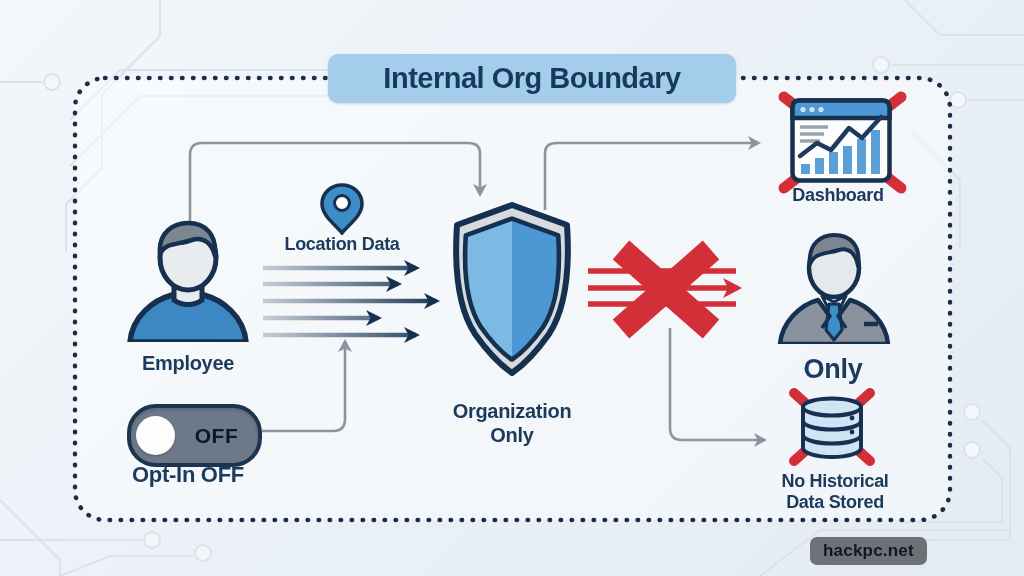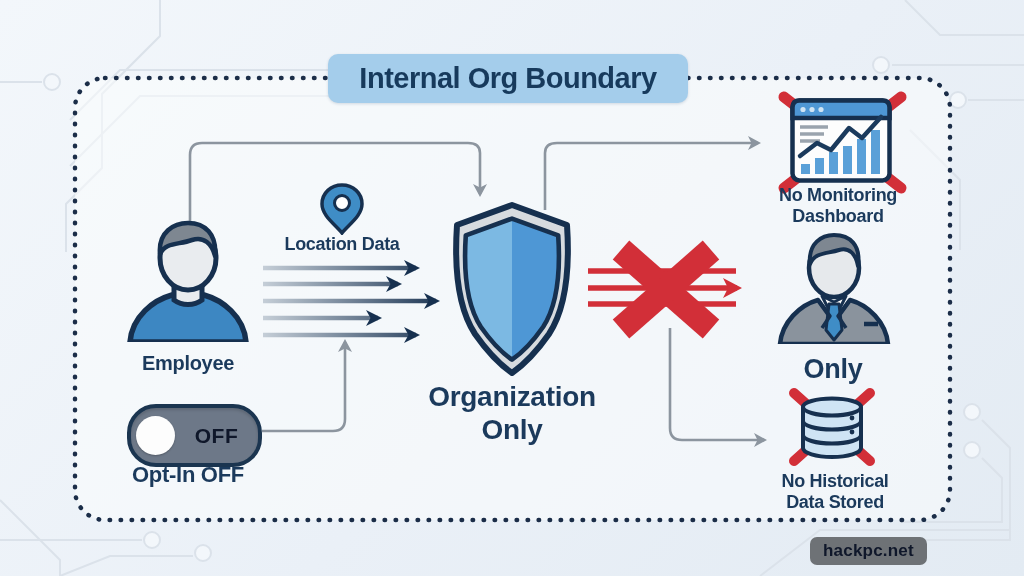--- a/index.html
+++ b/index.html
@@ -8,21 +8,21 @@
     font-family:"Liberation Sans",sans-serif;
     background:linear-gradient(135deg,#f3f7fb 0%,#eaf0f7 55%,#e3ebf3 100%);
   }
   svg{display:block;}
   .abs{position:absolute;}
   .lbl{
     position:absolute;color:#1b3a5c;font-weight:700;text-align:center;
     letter-spacing:-0.3px;line-height:1.15;
   }
   .title-badge{
-    position:absolute;left:328px;top:54px;width:360px;height:49px;
+    position:absolute;left:328px;top:54px;width:408px;height:49px;
     background:#a4cdeb;border-radius:10px;display:flex;align-items:center;justify-content:center;
     color:#173a5c;font-weight:700;font-size:29px;letter-spacing:-0.5px;
     box-shadow:0 1px 3px rgba(40,70,110,.18);
   }
   .toggle{
     position:absolute;left:127px;top:404px;width:127px;height:55px;
     background:#6d7888;border:4px solid #1b3550;border-radius:29px;
     display:flex;align-items:center;box-shadow:inset 0 2px 3px rgba(0,0,0,.15);
   }
   .toggle .knob{
@@ -155,21 +155,21 @@
         <path d="M74 5 L129 25 C132 70 128 108 111 134 C97 154 84 166 74 173 C64 166 51 154 37 134 C20 108 16 70 19 25 Z" transform="translate(74,90) scale(0.84) translate(-74,-90)"></path>
       </clipPath>
     </defs>
     <path d="M74 5 L129 25 C132 70 128 108 111 134 C97 154 84 166 74 173 C64 166 51 154 37 134 C20 108 16 70 19 25 Z" fill="#d7dbdf" stroke="#16304f" stroke-width="6" stroke-linejoin="round"></path>
     <g clip-path="url(#shieldClip)">
       <rect x="0" y="0" width="148" height="180" fill="#4e97d5"></rect>
       <rect x="0" y="0" width="74" height="180" fill="#7cb9e3"></rect>
     </g>
     <path d="M74 5 L129 25 C132 70 128 108 111 134 C97 154 84 166 74 173 C64 166 51 154 37 134 C20 108 16 70 19 25 Z" transform="translate(74,90) scale(0.84) translate(-74,-90)" fill="none" stroke="#16304f" stroke-width="5.5" stroke-linejoin="round"></path>
   </svg>
-  <div class="lbl" style="left:412px;top:380px;width:200px;font-size:28px;line-height:1.18">
+  <div class="lbl" style="left:412px;top:400px;width:200px;font-size:20px;line-height:1.18">
     <div>Organization</div>
     <div>Only</div>
   </div>
 
   <svg class="abs" style="left:772px;top:232px" width="124" height="112" viewBox="0 0 124 112">
     <ellipse cx="62" cy="36" rx="25" ry="29" fill="#e6e9ec" stroke="#16304f" stroke-width="4.5"></ellipse>
     <path d="M38 32 C36 11 50 3 62 3 C78 3 89 13 86 34 C84 22 77 15 67 18 C55 22 43 20 38 32 Z" fill="#7e8791" stroke="#16304f" stroke-width="4" stroke-linejoin="round"></path>
     <path d="M8 112 C10 90 28 73 46 68 L62 90 L78 68 C96 73 114 90 116 112 Z" fill="#8a939d" stroke="#16304f" stroke-width="4.5" stroke-linejoin="round"></path>
     <path d="M50 64 L62 88 L74 64 L62 70 Z" fill="#ffffff" stroke="#16304f" stroke-width="3" stroke-linejoin="round"></path>
     <path d="M57 72 L67 72 L70 98 L62 108 L54 98 Z" fill="#3f8dc6" stroke="#16304f" stroke-width="3" stroke-linejoin="round"></path>
@@ -194,21 +194,20 @@
       <rect x="11" y="66" width="9" height="10"></rect>
       <rect x="25" y="60" width="9" height="16"></rect>
       <rect x="39" y="54" width="9" height="22"></rect>
       <rect x="53" y="48" width="9" height="28"></rect>
       <rect x="67" y="41" width="9" height="35"></rect>
       <rect x="81" y="32" width="9" height="44"></rect>
     </g>
     <polyline points="10,58 27,45 41,52 59,30 72,40 91,19" fill="none" stroke="#1b3a5c" stroke-width="4.5" stroke-linejoin="round" stroke-linecap="round"></polyline>
   </svg>
   <div class="lbl" style="left:762px;top:185px;width:152px;font-size:18px;line-height:1.15">
-    <div>No Monitoring</div>
     <div>Dashboard</div>
   </div>
 
   <svg class="abs" style="left:798px;top:396px" width="68" height="64" viewBox="0 0 68 64">
     <path d="M5 11 V52 A29 9 0 0 0 63 52 V11" fill="#cfe4f4" stroke="#16304f" stroke-width="4" stroke-linejoin="round"></path>
     <ellipse cx="34" cy="11" rx="29" ry="8.5" fill="#cfe4f4" stroke="#16304f" stroke-width="4"></ellipse>
     <path d="M5 25 A29 8.5 0 0 0 63 25" fill="none" stroke="#16304f" stroke-width="4"></path>
     <path d="M5 39 A29 8.5 0 0 0 63 39" fill="none" stroke="#16304f" stroke-width="4"></path>
     <circle cx="54" cy="22" r="2.4" fill="#16304f"></circle>
     <circle cx="54" cy="36" r="2.4" fill="#16304f"></circle>

